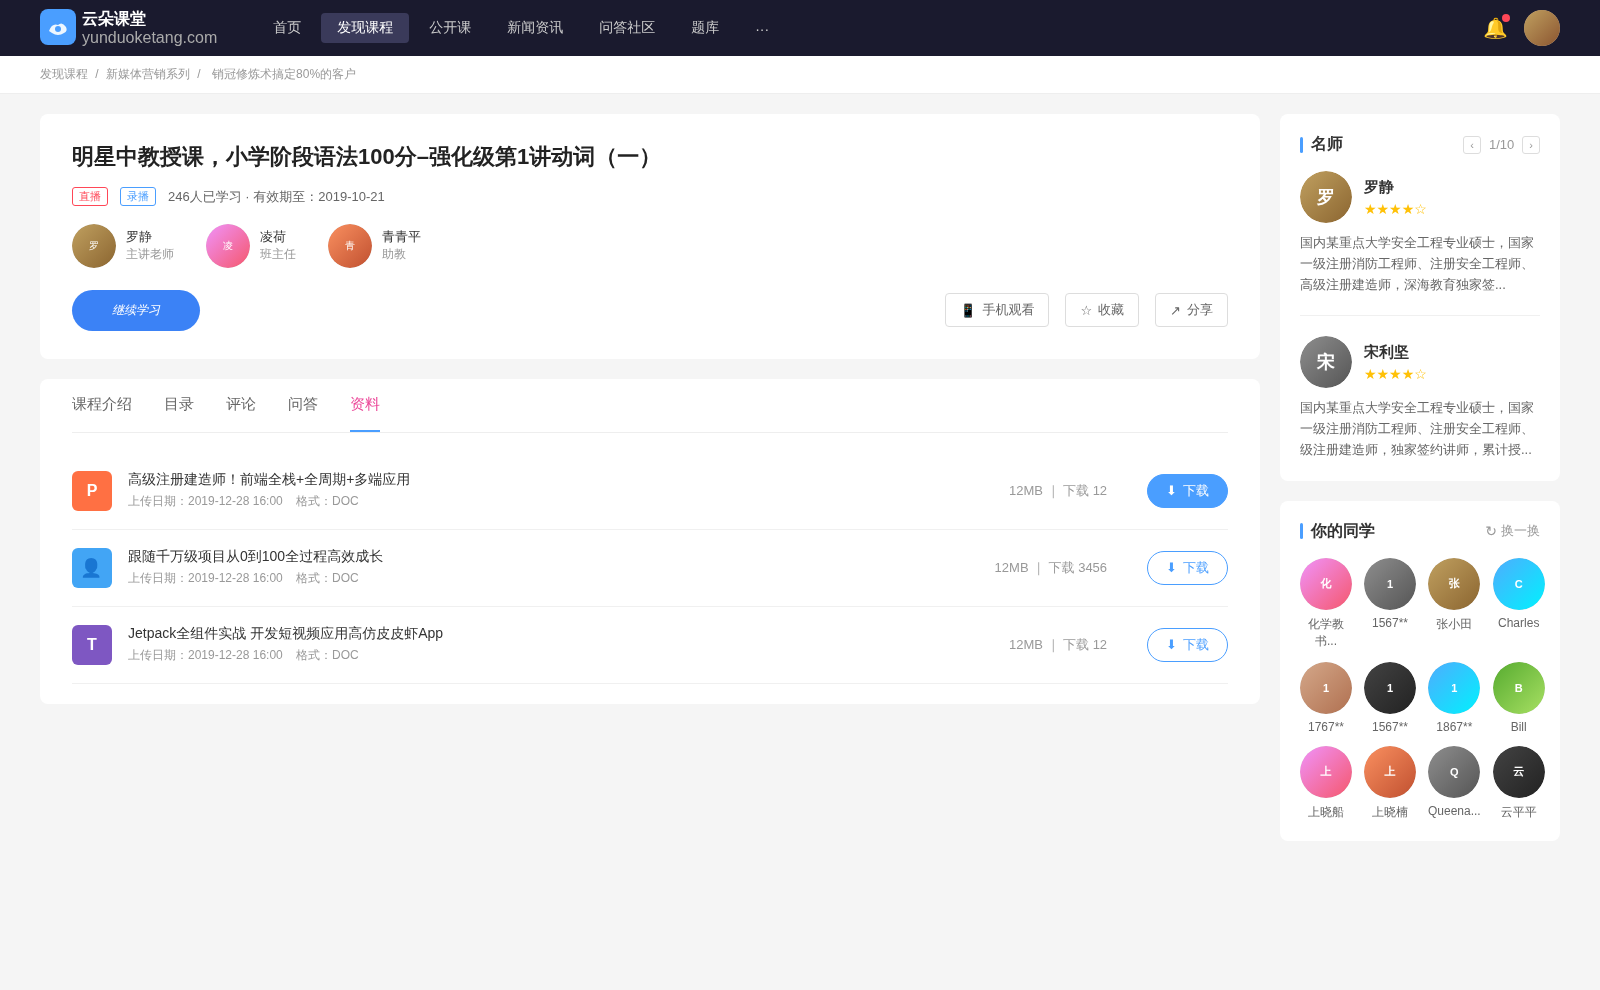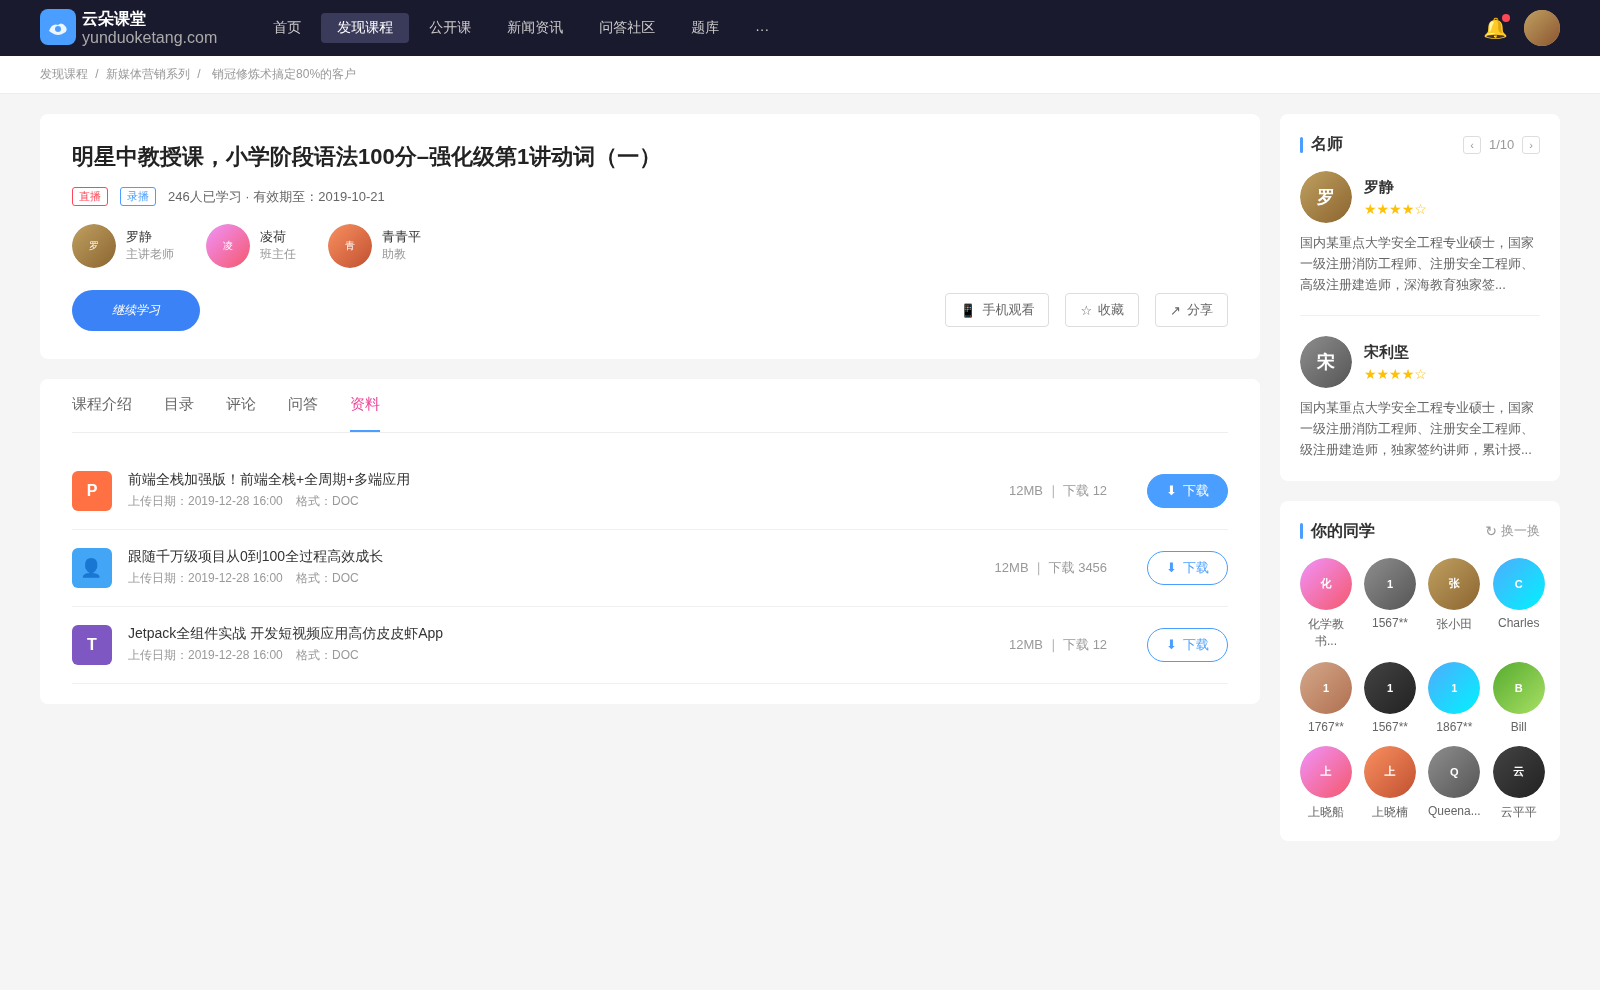--- a/index.html
+++ b/index.html
@@ -227,21 +227,21 @@
         <div class="tab-item">目录</div>
         <div class="tab-item">评论</div>
         <div class="tab-item">问答</div>
         <div class="tab-item active">资料</div>
       </div>
       <div class="tab-content">
 
         <div class="resource-item">
           <div class="resource-icon orange">P</div>
           <div class="resource-info">
-            <div class="resource-name">前端全栈加强版！前端全栈+全周期+多端应用</div>
+            <div class="resource-name">高级注册建造师！前端全栈+全周期+多端应用</div>
             <div class="resource-sub">
               <span>上传日期：2019-12-28  16:00</span>&nbsp;&nbsp;&nbsp;
               <span>格式：DOC</span>
             </div>
           </div>
           <div class="resource-stats">
             <span>12MB</span> ｜ <span>下载 12</span>
           </div>
           <button class="btn-download filled">
             <span>⬇</span>

